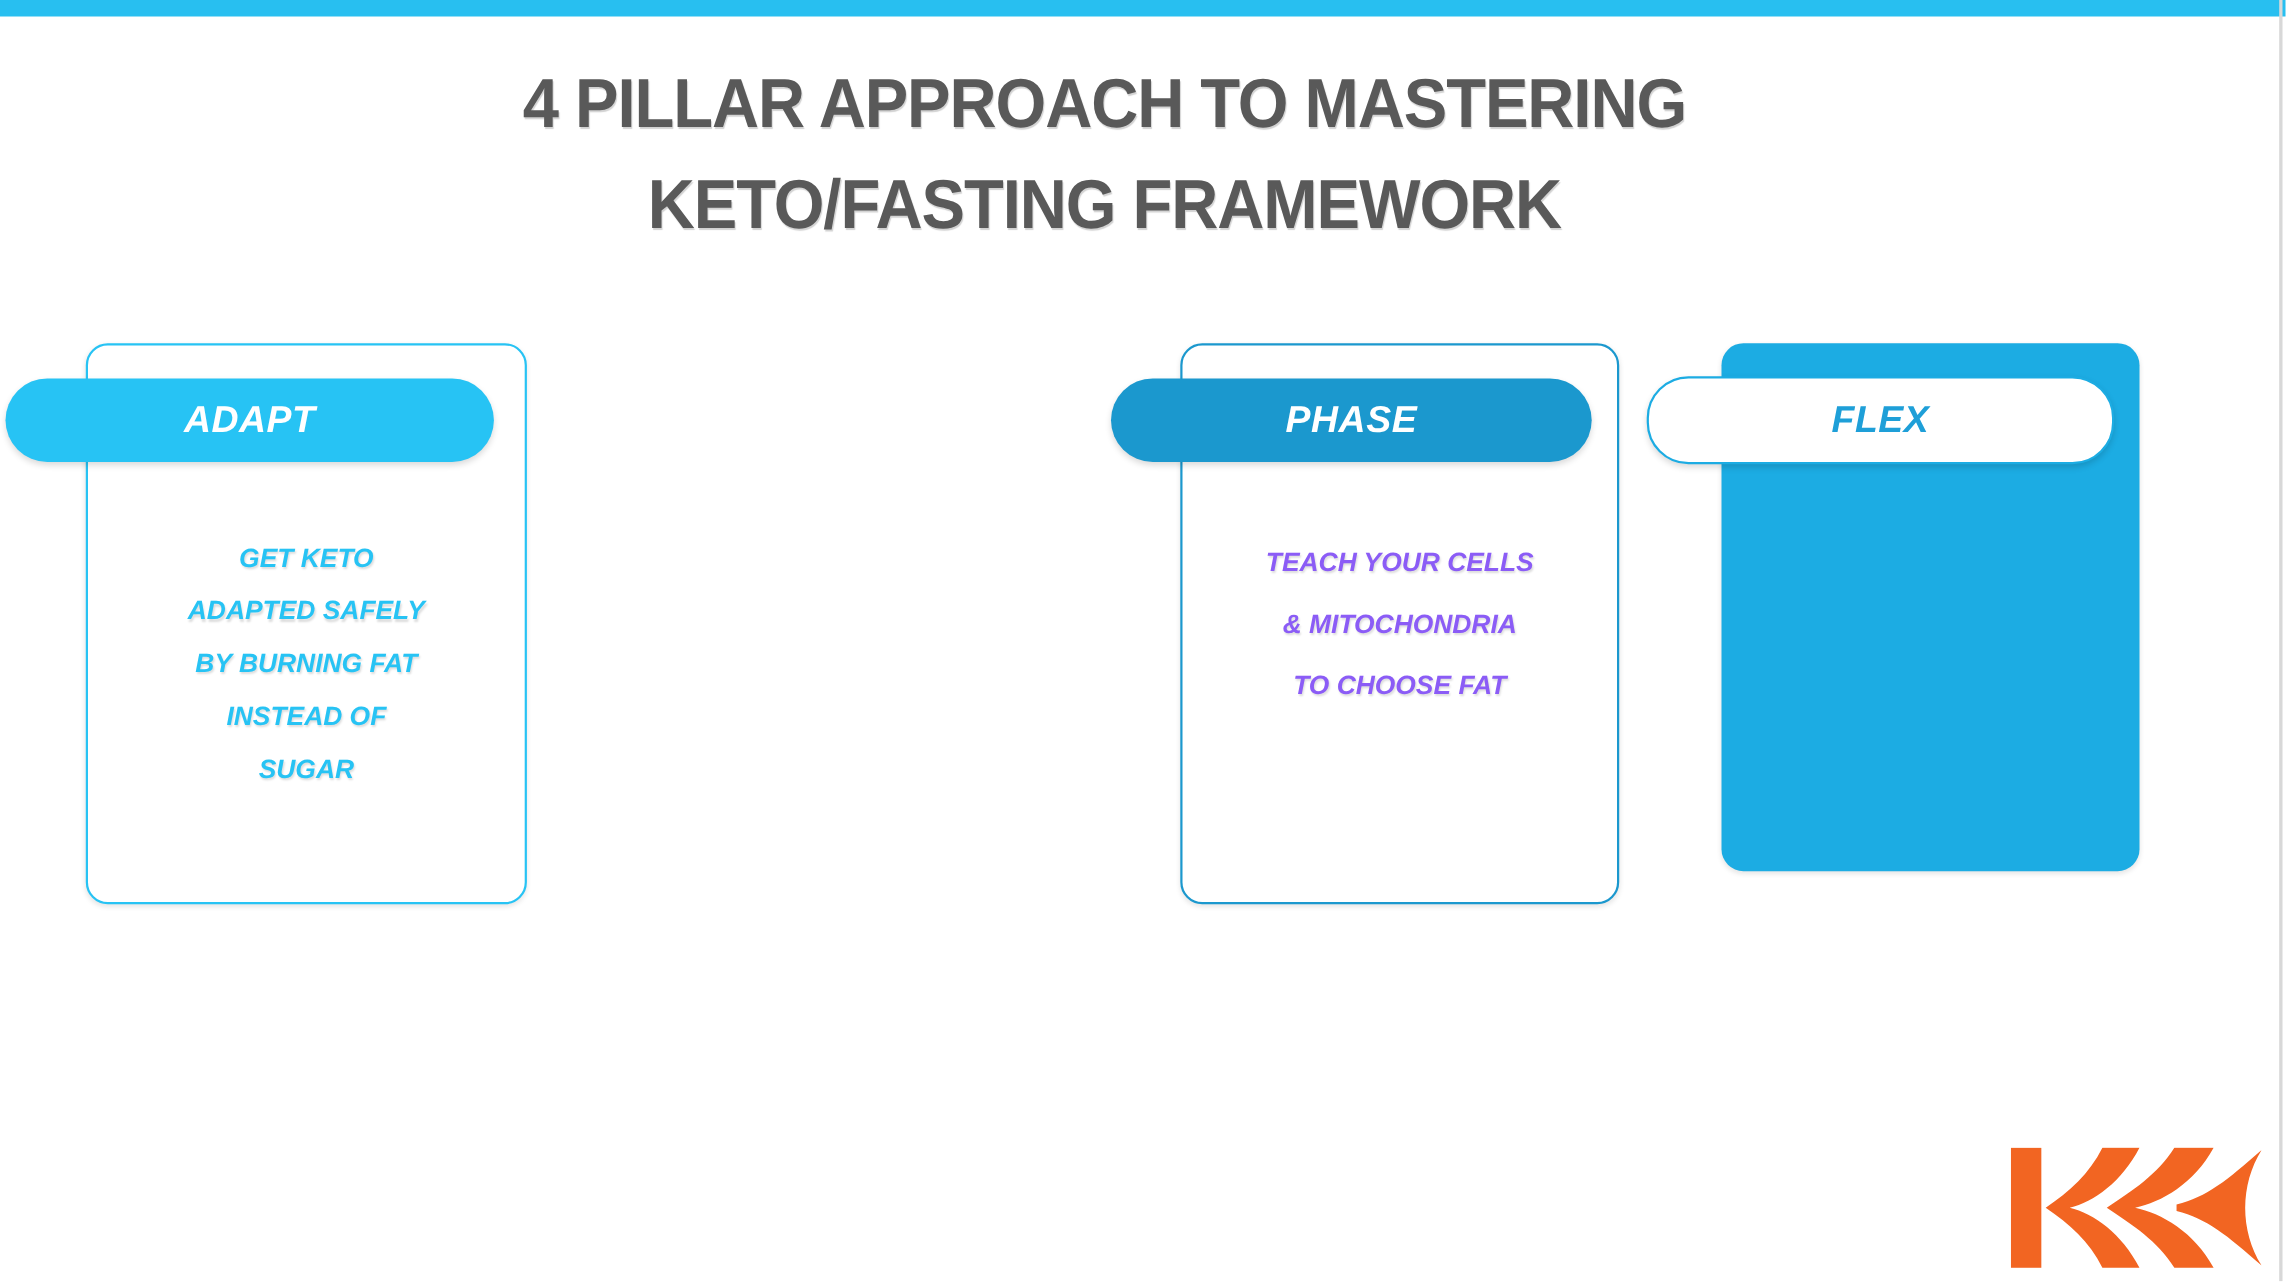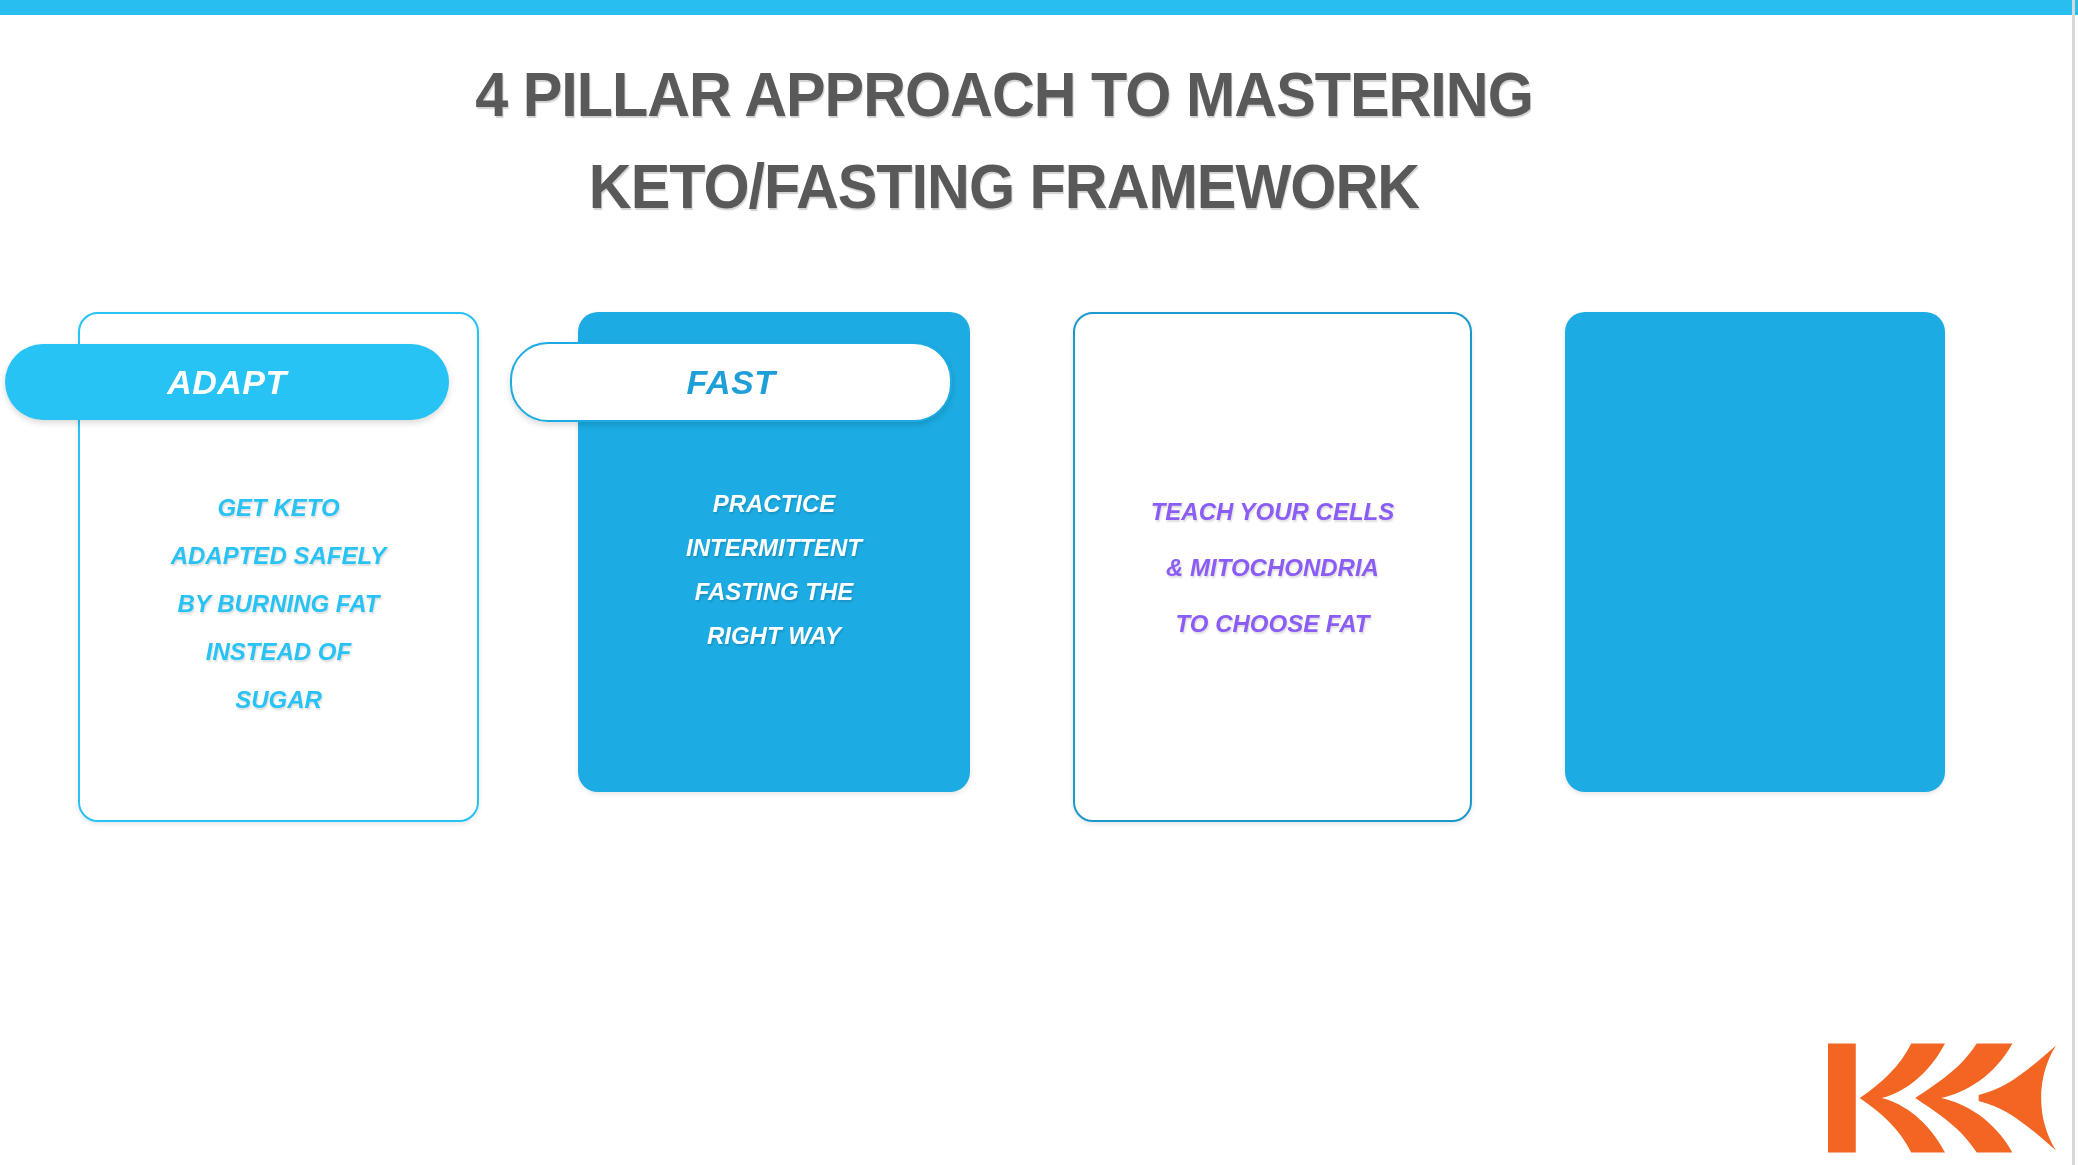--- a/index.html
+++ b/index.html
@@ -86,35 +86,30 @@
 
   <div class="card outline outline-bright c1">
     <div class="pill pill-bright">ADAPT</div>
     <div class="body-text body-bright">GET KETO
 ADAPTED SAFELY
 BY BURNING FAT
 INSTEAD OF
 SUGAR</div>
   </div>
 
-  <div class="card filled c2">
-    <div class="pill pill-white">FAST</div>
-    <div class="body-text body-white">PRACTICE
-INTERMITTENT
-FASTING THE
-RIGHT WAY</div>
-  </div>
 
   <div class="card outline outline-dark c3">
+    <div class="pill pill-dark">PHASE</div>
     <div class="body-text body-dark">TEACH YOUR CELLS
 &amp; MITOCHONDRIA
 TO CHOOSE FAT</div>
   </div>
 
   <div class="card filled c4">
+    <div class="pill pill-white">FLEX</div>
   </div>
 
   <div class="logo">
     <svg viewBox="0 0 230 110" xmlns="http://www.w3.org/2000/svg">
       <g fill="#F26522">
 
         <rect x="0" y="0" width="28" height="110"></rect>
 
         <path d="M32,55
                  C54,40 72,24 84,0

